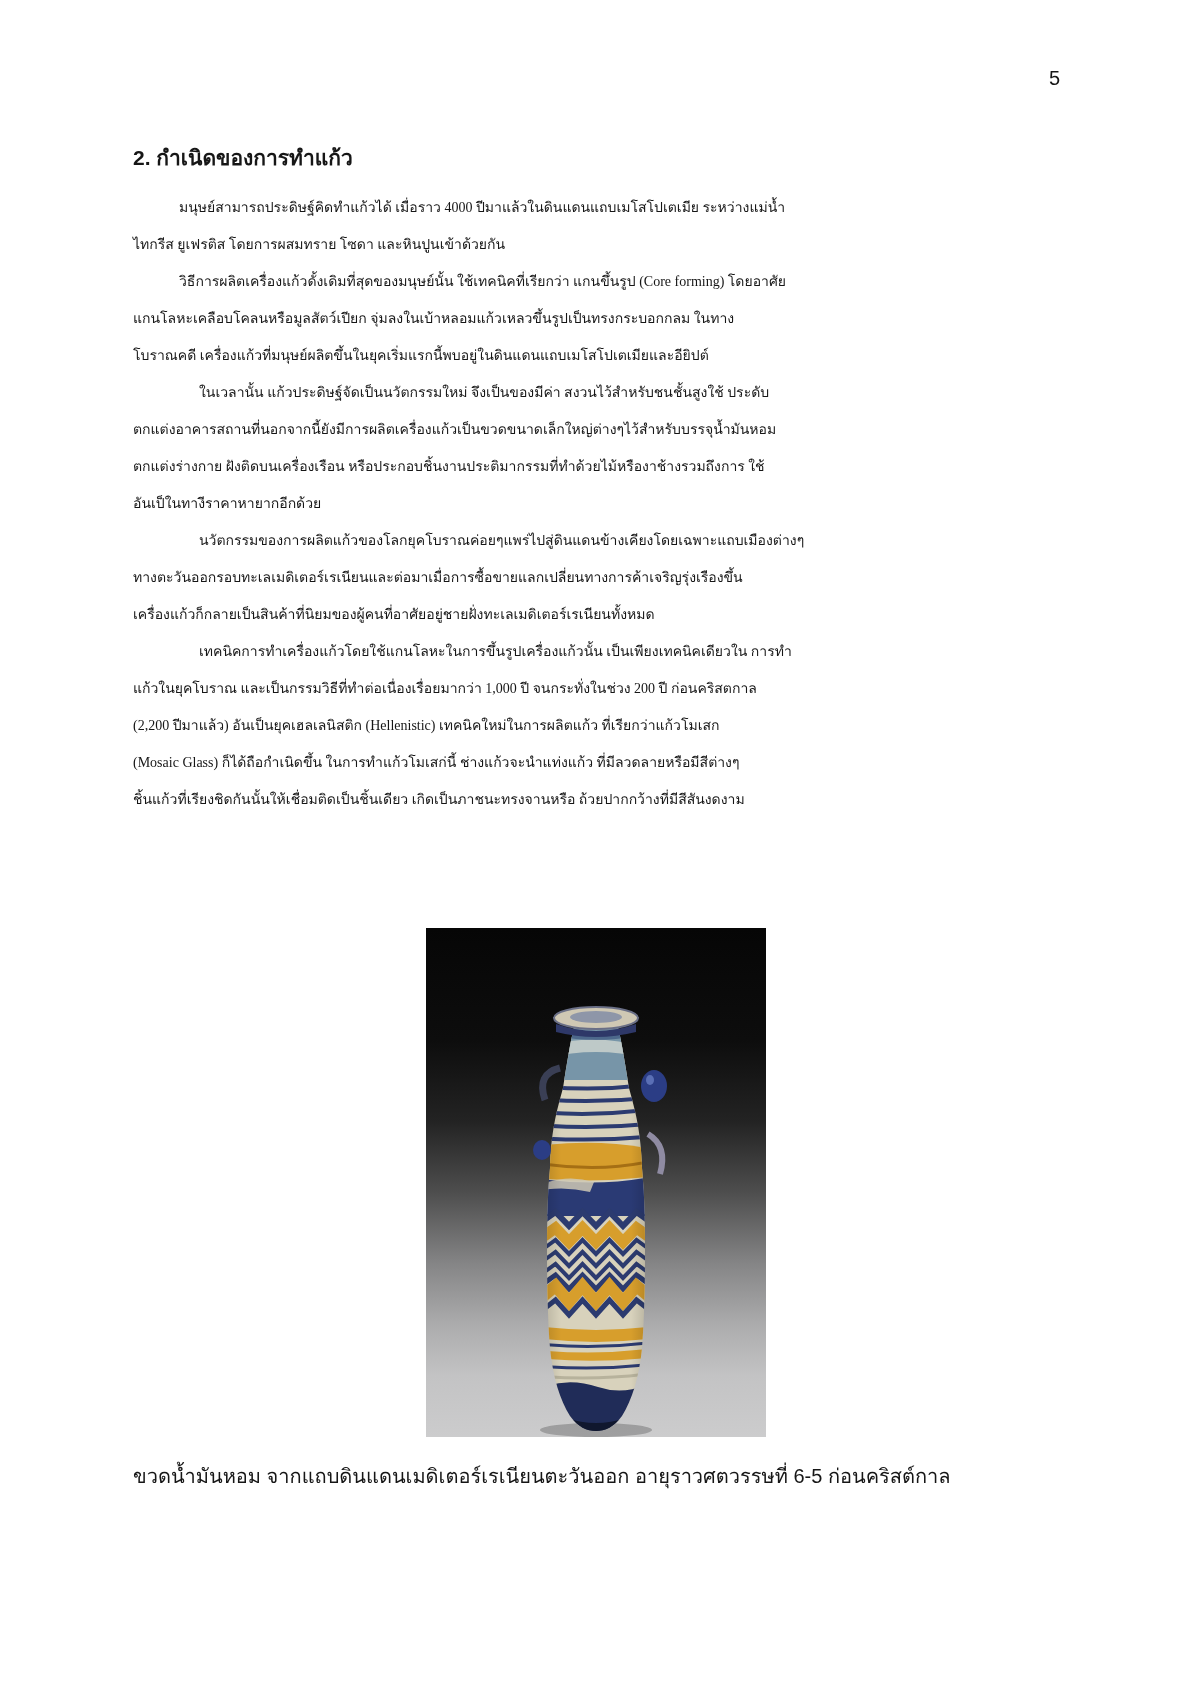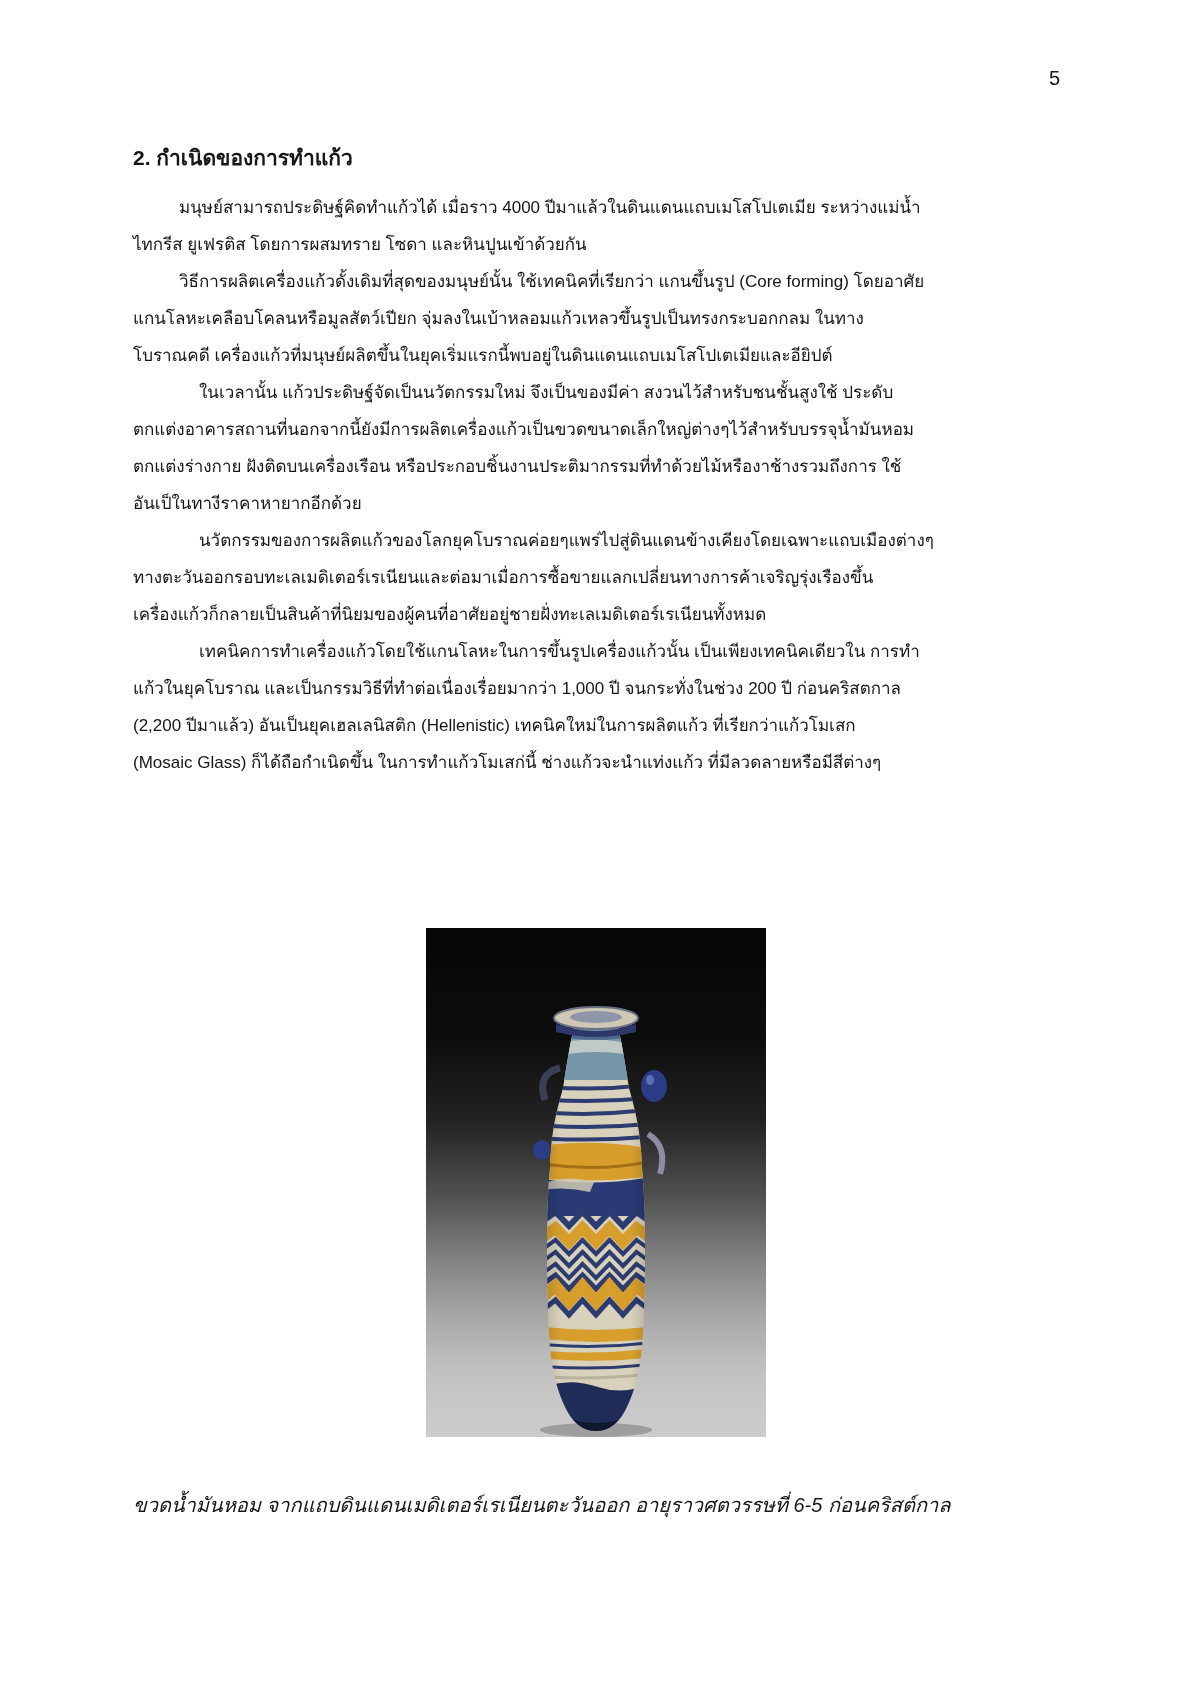--- a/index.html
+++ b/index.html
@@ -33,43 +33,42 @@
 
   .body-text {
     position: absolute;
     top: 189px;
     left: 133px;
     width: 932px;
   }
   .line {
     height: 37px;
     line-height: 37px;
-    font-size: 17px;
+    font-size: 14px;
     white-space: nowrap;
+    font-family: Liberation Serif, serif;
   }
   .indent-sm { padding-left: 46px; }
   .indent-lg { padding-left: 66px; }
 
   .photo {
     position: absolute;
     left: 426px;
     top: 928px;
     width: 340px;
     height: 509px;
   }
   .photo svg { display: block; }
 
   .caption {
     position: absolute;
     left: 133px;
     top: 1460px;
     font-size: 20px;
-    font-style: italic;
     white-space: nowrap;
-    margin-top: 29px;
   }
 </style>
 </head>
 <body>
 
 <div class="page">
 
   <div class="page-number">5</div>
 
   <div class="heading">2. กำเนิดของการทำแก้ว</div>
@@ -84,20 +83,21 @@
       <div class="line">ตกแต่งอาคารสถานที่นอกจากนี้ยังมีการผลิตเครื่องแก้วเป็นขวดขนาดเล็กใหญ่ต่างๆไว้สำหรับบรรจุน้ำมันหอม</div>
       <div class="line">ตกแต่งร่างกาย ฝังติดบนเครื่องเรือน หรือประกอบชิ้นงานประติมากรรมที่ทำด้วยไม้หรืองาช้างรวมถึงการ ใช้</div>
       <div class="line">อันเป็ในทางีราคาหายากอีกด้วย</div>
       <div class="line indent-lg">นวัตกรรมของการผลิตแก้วของโลกยุคโบราณค่อยๆแพร่ไปสู่ดินแดนข้างเคียงโดยเฉพาะแถบเมืองต่างๆ</div>
       <div class="line">ทางตะวันออกรอบทะเลเมดิเตอร์เรเนียนและต่อมาเมื่อการซื้อขายแลกเปลี่ยนทางการค้าเจริญรุ่งเรืองขึ้น</div>
       <div class="line">เครื่องแก้วก็กลายเป็นสินค้าที่นิยมของผู้คนที่อาศัยอยู่ชายฝั่งทะเลเมดิเตอร์เรเนียนทั้งหมด</div>
       <div class="line indent-lg">เทคนิคการทำเครื่องแก้วโดยใช้แกนโลหะในการขึ้นรูปเครื่องแก้วนั้น เป็นเพียงเทคนิคเดียวใน การทำ</div>
       <div class="line">แก้วในยุคโบราณ และเป็นกรรมวิธีที่ทำต่อเนื่องเรื่อยมากว่า 1,000 ปี จนกระทั่งในช่วง 200 ปี ก่อนคริสตกาล</div>
       <div class="line">(2,200 ปีมาแล้ว) อันเป็นยุคเฮลเลนิสติก (Hellenistic) เทคนิคใหม่ในการผลิตแก้ว ที่เรียกว่าแก้วโมเสก</div>
       <div class="line">(Mosaic Glass) ก็ได้ถือกำเนิดขึ้น ในการทำแก้วโมเสก่นี้ ช่างแก้วจะนำแท่งแก้ว ที่มีลวดลายหรือมีสีต่างๆ</div>
+      <div class="line">ชิ้นแก้วที่เรียงชิดกันนั้นให้เชื่อมติดเป็นชิ้นเดียว เกิดเป็นภาชนะทรงจานหรือ ถ้วยปากกว้างที่มีสีสันงดงาม</div>
     </div>
 
   <figure class="photo">
     <svg width="340" height="509" viewBox="0 0 340 509">
       <defs>
         <linearGradient id="bg" x1="0" y1="0" x2="0" y2="1">
           <stop offset="0" stop-color="#060606"></stop>
           <stop offset="0.22" stop-color="#0d0d0d"></stop>
           <stop offset="0.38" stop-color="#232323"></stop>
           <stop offset="0.52" stop-color="#4e4e4e"></stop>

